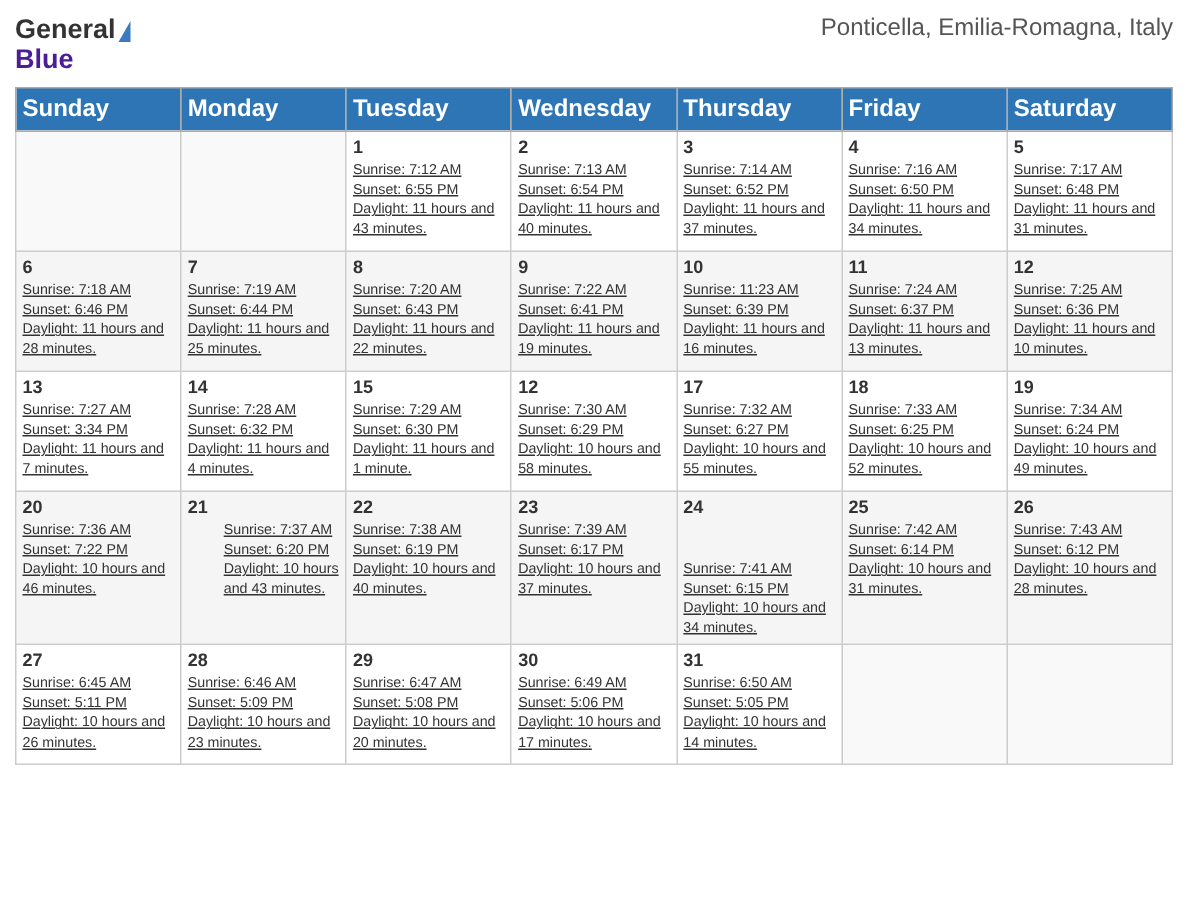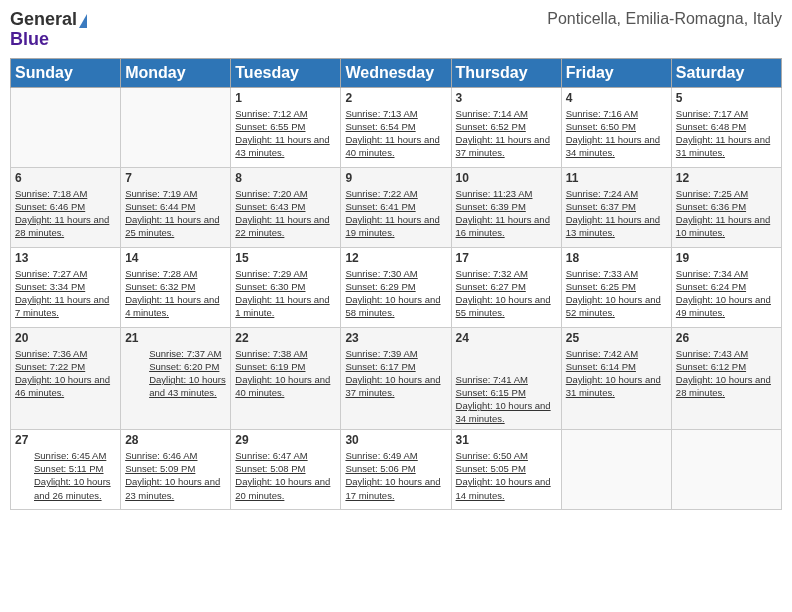--- a/index.html
+++ b/index.html
@@ -286,21 +286,21 @@
         <td>
           <span class="day-num">26</span>
           <div class="day-info" style="white-space: pre-line;">Sunrise: 7:43 AM
 Sunset: 6:12 PM
 Daylight: 10 hours and 28 minutes.</div>
         </td>
       </tr>
       <tr>
         <td>
           <span class="day-num">27</span>
-          <div class="day-info" style="white-space: pre-line; margin-left: 19px;">Sunrise: 6:45 AM
+          <div class="day-info" style="white-space: pre-line;">Sunrise: 6:45 AM
 Sunset: 5:11 PM
 Daylight: 10 hours and 26 minutes.</div>
         </td>
         <td>
           <span class="day-num">28</span>
           <div class="day-info" style="white-space: pre-line;">Sunrise: 6:46 AM
 Sunset: 5:09 PM
 Daylight: 10 hours and 23 minutes.</div>
         </td>
         <td>

